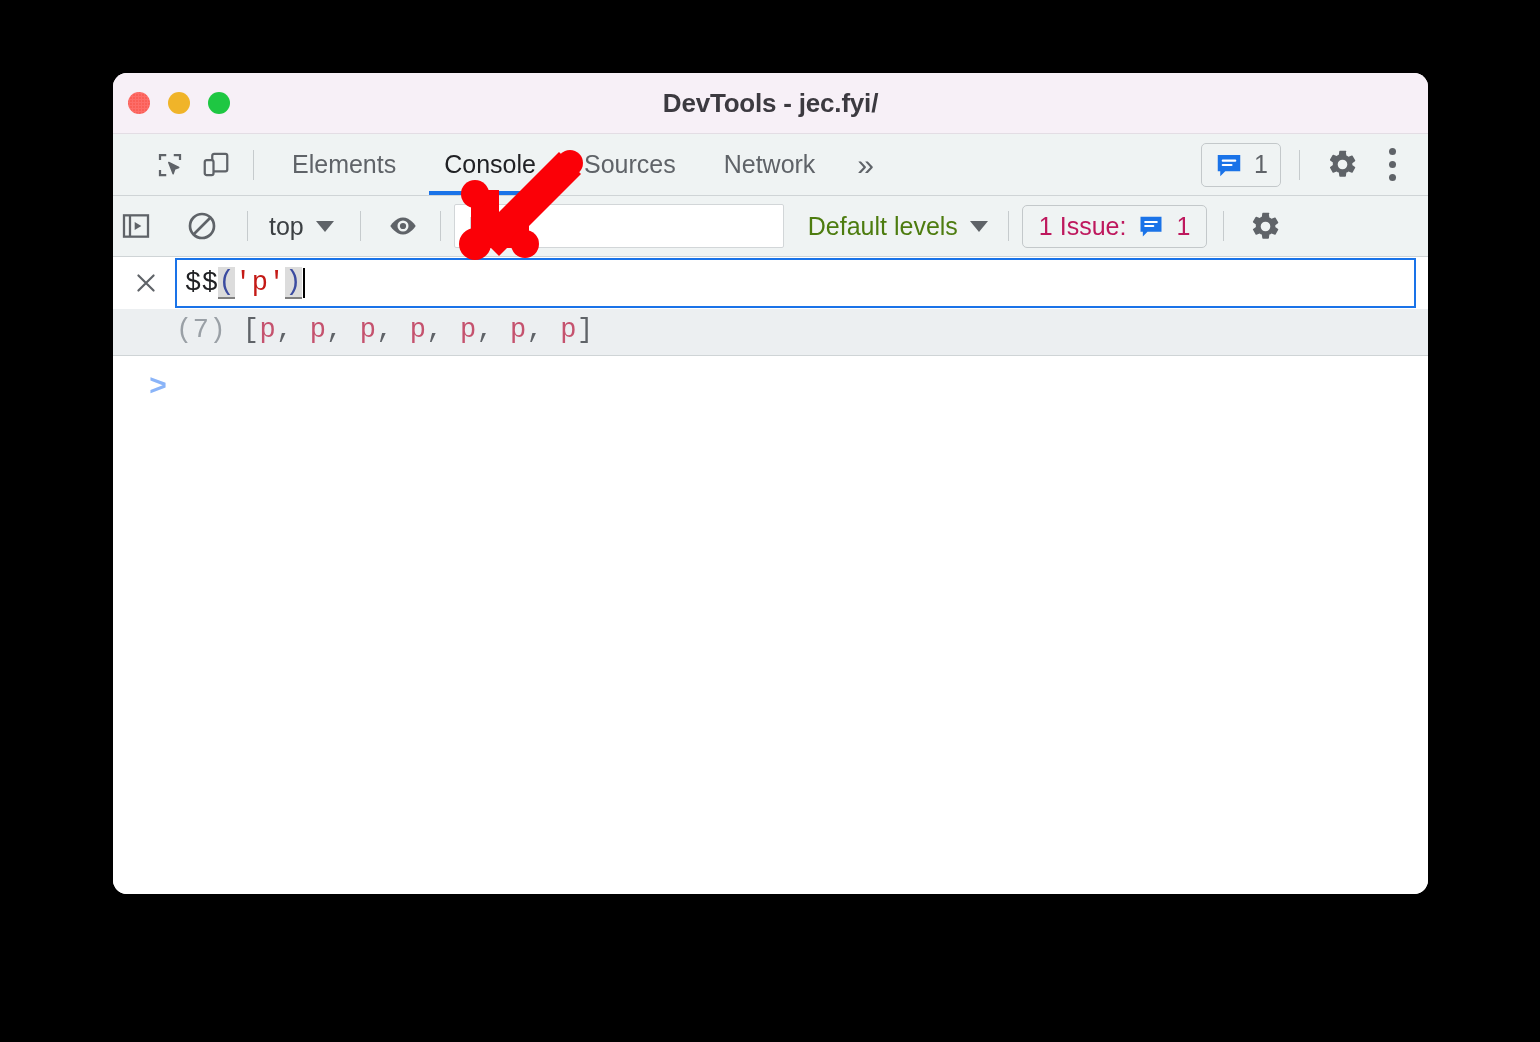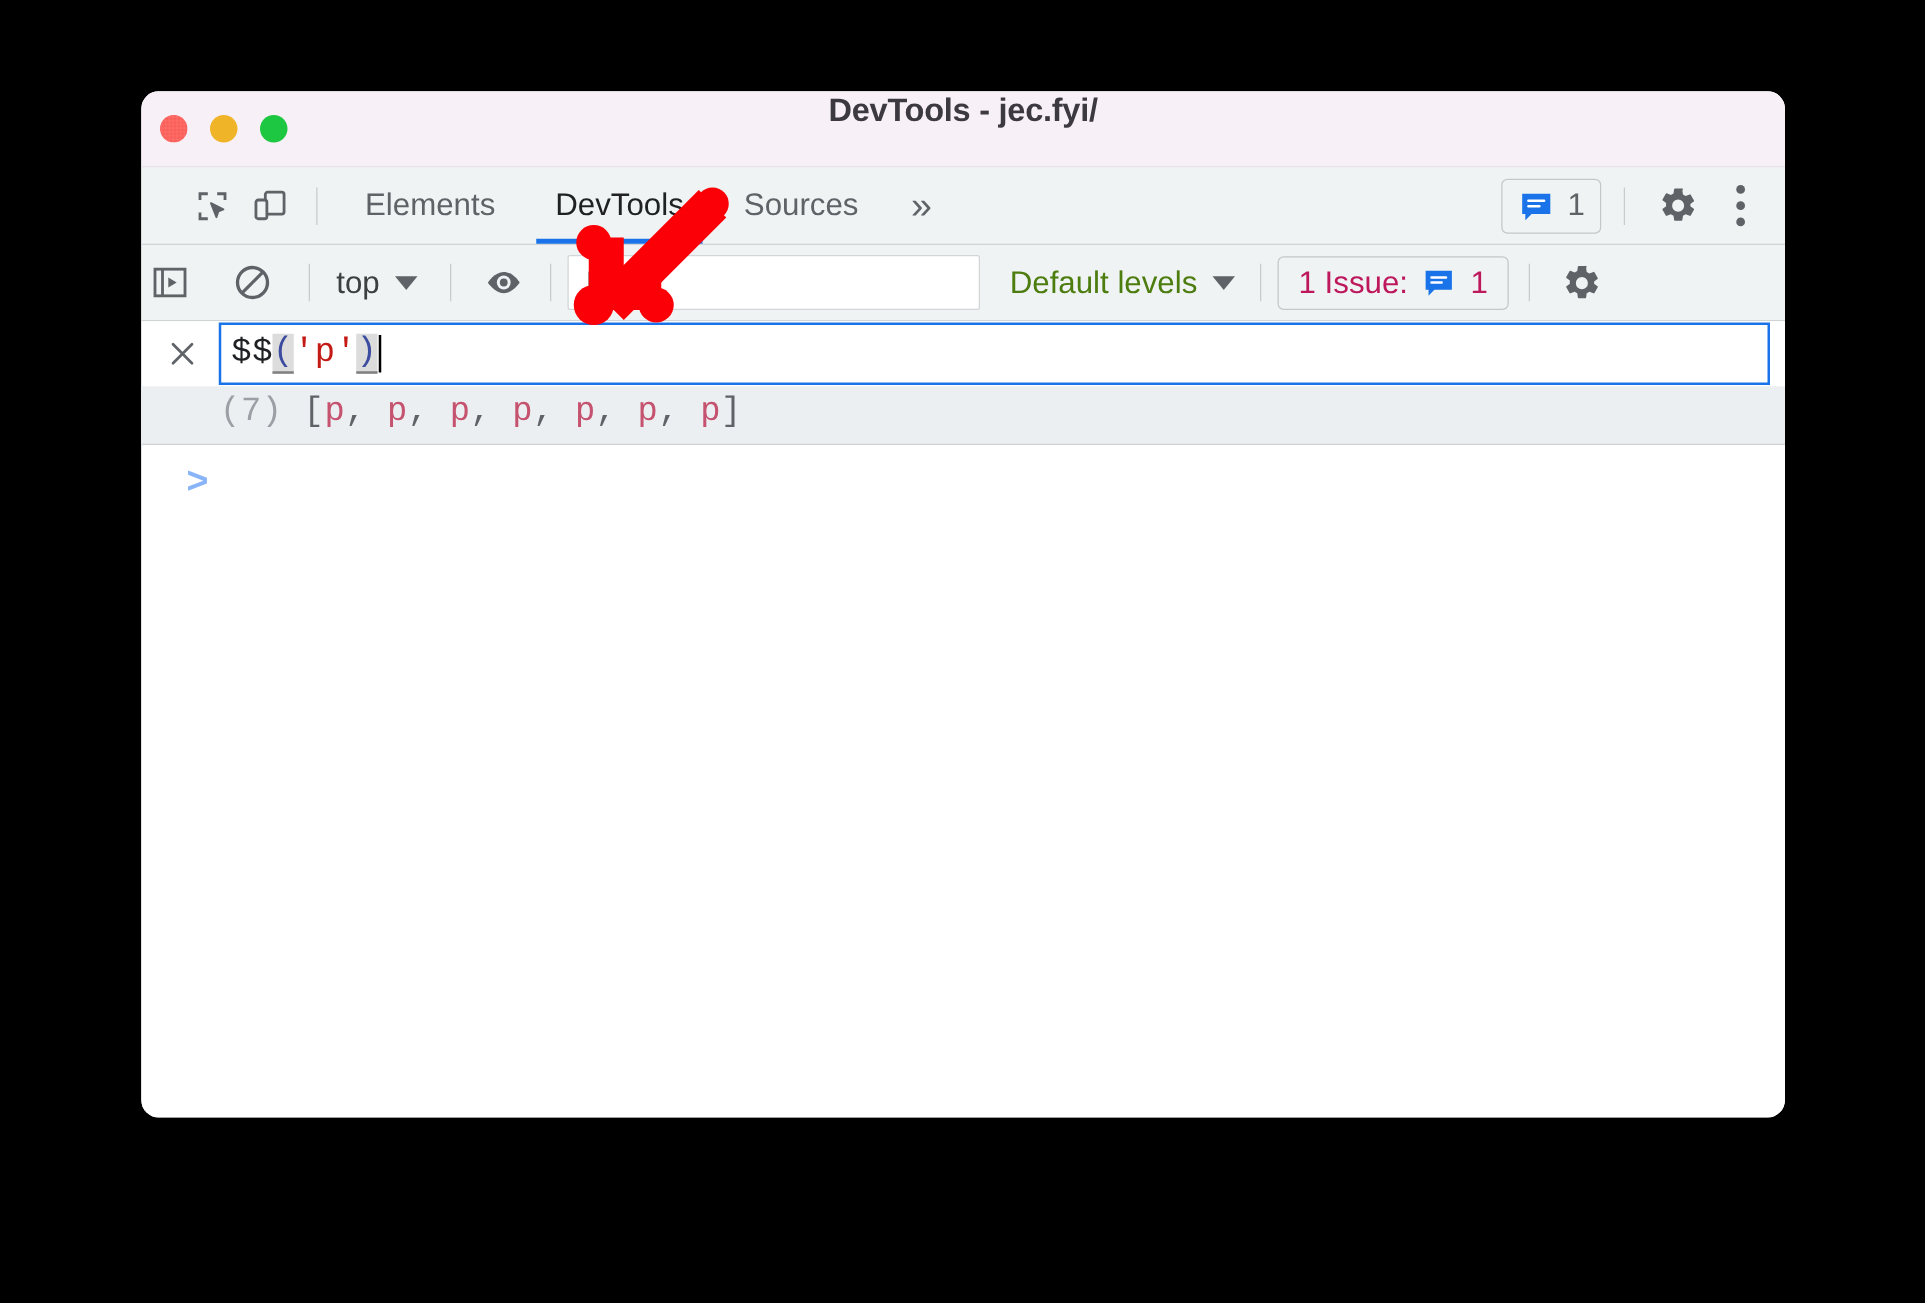--- a/index.html
+++ b/index.html
@@ -22,21 +22,21 @@
     background: #ffffff;
   }
 
   
   .titlebar {
     position: relative;
     height: 61px;
     background: #f7f0f7;
     border-bottom: 1px solid #e3dde4;
     display: flex;
-    align-items: flex-start;
+    align-items: center;
   }
   .traffic {
     position: absolute;
     left: 15px; top: 50%;
     transform: translateY(-50%);
     display: flex;
     gap: 18px;
   }
   .light { width: 22px; height: 22px; border-radius: 50%; }
   .light.red    { background: #fa5f57; background-image: radial-gradient(circle, rgba(255,120,120,.55) 1px, transparent 1.4px); background-size: 3px 3px; }
@@ -278,24 +278,27 @@
         </svg>
       </div>
 
       <div class="tb-sep"></div>
 
       <div class="tabs">
         <div class="tab">
             <span>Elements</span>
           </div>
         <div class="tab active">
-            <span>DevTools</span>
+            <span>Console</span>
           </div>
         <div class="tab">
             <span>Sources</span>
+          </div>
+        <div class="tab">
+            <span>Network</span>
           </div>
         <div class="tab-overflow">»</div>
       </div>
 
       <div class="tabbar-right">
         <div class="issues-chip">
           <svg width="30" height="30" viewBox="0 0 24 24">
             <path d="M3 4h18v13H9l-4 4v-4H3z" fill="#1a73e8"></path>
             <path d="M7 8.5h10M7 12h7" stroke="#ffffff" stroke-width="1.7" stroke-linecap="round"></path>
           </svg>

